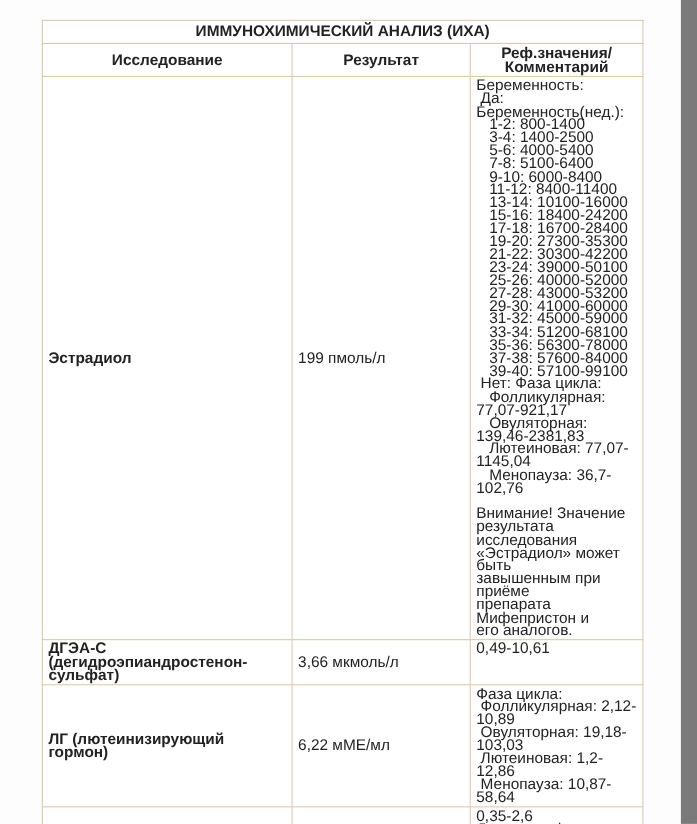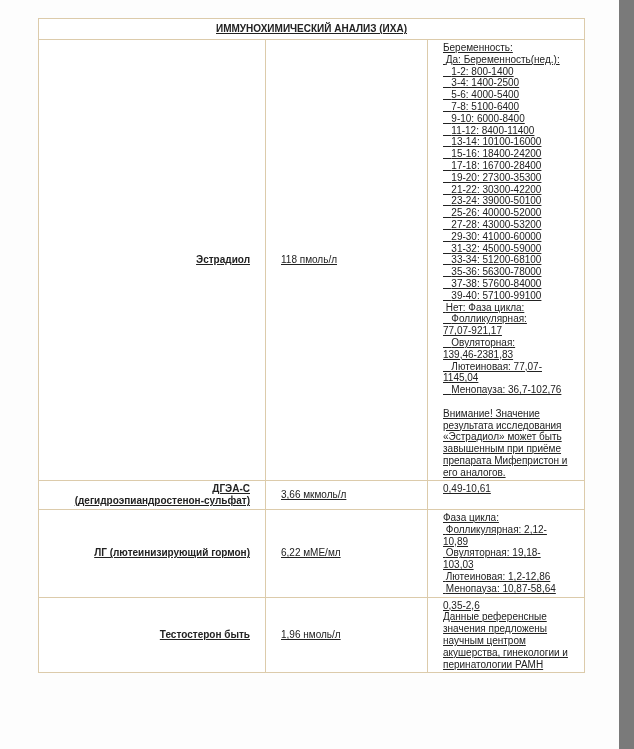--- a/index.html
+++ b/index.html
@@ -6,27 +6,27 @@
   body {
     width: 634px; height: 749px; background: #fdfdfd; position: relative; overflow: hidden;
     font-family: "Liberation Sans", sans-serif; color: #222;
   }
   .right-strip { position: absolute; top: 0; right: 0; width: 15px; height: 749px; background: #7a7a7a; }
   table.report {
     position: absolute; left: 38px; top: 18px; width: 546px;
     border-collapse: collapse; table-layout: fixed; background: #fff;
   }
   table.report td, table.report th {
-    border: 1.5px solid #dccbab; padding: 2px 15px; vertical-align: middle;
-    font-size: 10px; line-height: 11.8px; text-decoration: underline;
+    border: 1.5px solid #dccbab; padding: 2px 5px; vertical-align: middle;
+    font-size: 14px; line-height: 11.8px;
   }
   col.c1 { width: 227px; } col.c2 { width: 162px; } col.c3 { width: 157px; }
   .title-cell { text-align: center; font-weight: bold; font-size: 13.5px; height: 16px; padding: 1px; }
   .head-cell { text-align: center; font-weight: bold; font-size: 10px; height: 25px; }
-  .test-name { font-weight: bold; text-align: right; }
+  .test-name { font-weight: bold; }
   .ref { vertical-align: top !important; white-space: pre-wrap; }
   .row-estradiol td { height: 430px; }
   .row-dhea td { height: 22px; }
   .row-lh td { height: 59px; }
   .row-prl td { height: 22px; }
   .row-testo td { height: 68px; }
 </style>
 </head>
 <body>
 
@@ -35,23 +35,29 @@
 <table class="report">
   <colgroup>
       <col class="c1">
       <col class="c2">
       <col class="c3">
     </colgroup>
   <tbody>
       <tr>
     <td colspan="3" class="title-cell">ИММУНОХИМИЧЕСКИЙ АНАЛИЗ (ИХА)</td>
   </tr>
+  <tr>
+    <th class="head-cell">Исследование</th>
+    <th class="head-cell">Результат</th>
+    <th class="head-cell" style="white-space:pre-line">Реф.значения/
+Комментарий</th>
+  </tr>
   <tr class="row-estradiol">
     <td class="test-name">Эстрадиол</td>
-    <td>118 пмоль/л</td>
+    <td>199 пмоль/л</td>
     <td class="ref">Беременность:
  Да: Беременность(нед.):
    1-2: 800-1400
    3-4: 1400-2500
    5-6: 4000-5400
    7-8: 5100-6400
    9-10: 6000-8400
    11-12: 8400-11400
    13-14: 10100-16000
    15-16: 18400-24200

